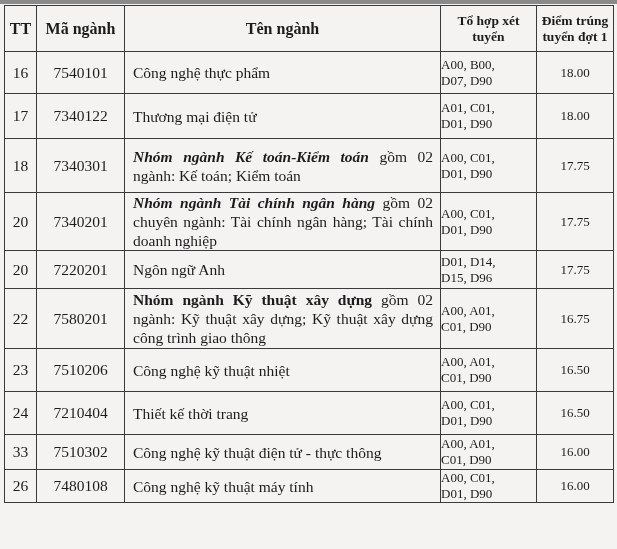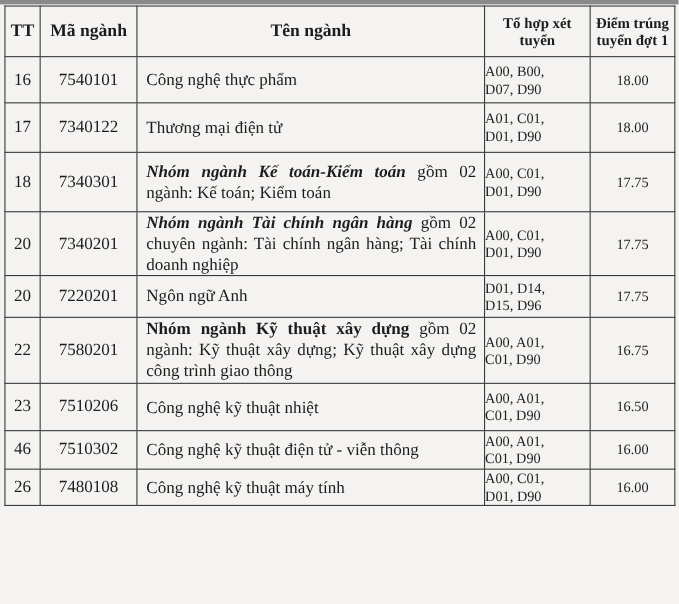--- a/index.html
+++ b/index.html
@@ -150,25 +150,35 @@
       <td class="tt">23</td>
       <td class="code">7510206</td>
       <td class="name">Công nghệ kỹ thuật nhiệt</td>
       <td class="combo">
           <div>A00, A01,</div>
           <div>C01, D90</div>
         </td>
       <td class="score">16.50</td>
     </tr>
 
+    <tr style="height:43px">
+      <td class="tt">24</td>
+      <td class="code">7210404</td>
+      <td class="name">Thiết kế thời trang</td>
+      <td class="combo">
+          <div>A00, C01,</div>
+          <div>D01, D90</div>
+        </td>
+      <td class="score">16.50</td>
+    </tr>
 
     <tr style="height:35px">
-      <td class="tt">46</td>
+      <td class="tt">33</td>
       <td class="code">7510302</td>
-      <td class="name">Công nghệ kỹ thuật điện tử - viễn thông</td>
+      <td class="name">Công nghệ kỹ thuật điện tử - thực thông</td>
       <td class="combo">
           <div>A00, A01,</div>
           <div>C01, D90</div>
         </td>
       <td class="score">16.00</td>
     </tr>
 
     <tr style="height:28px">
       <td class="tt">26</td>
       <td class="code">7480108</td>

